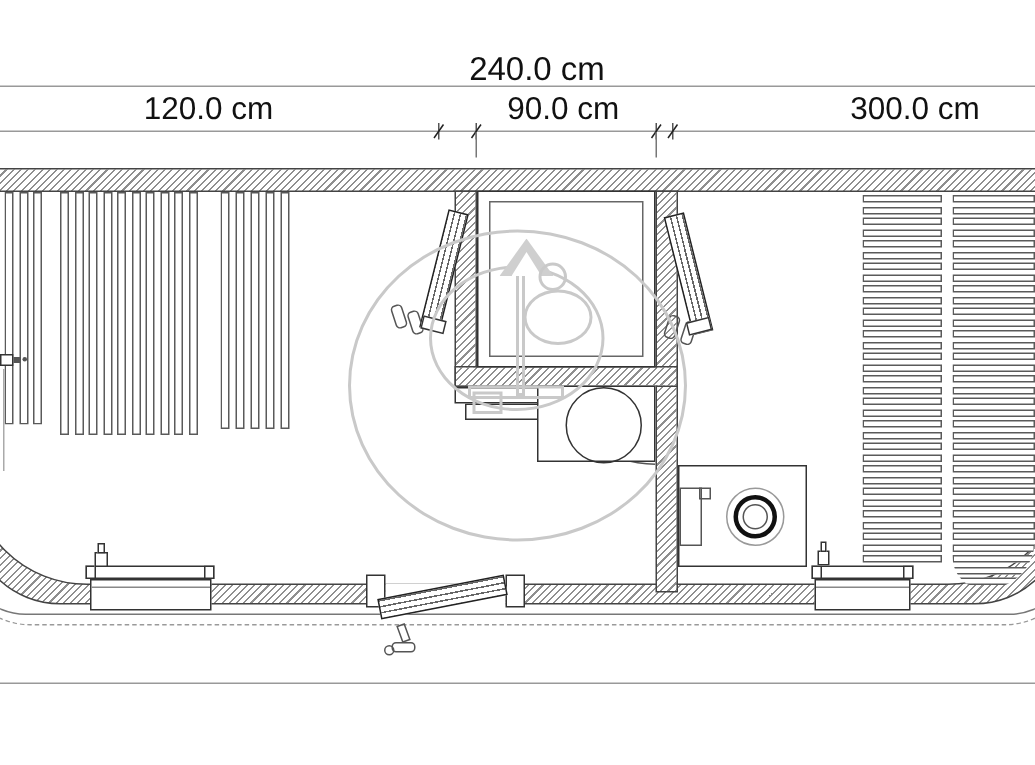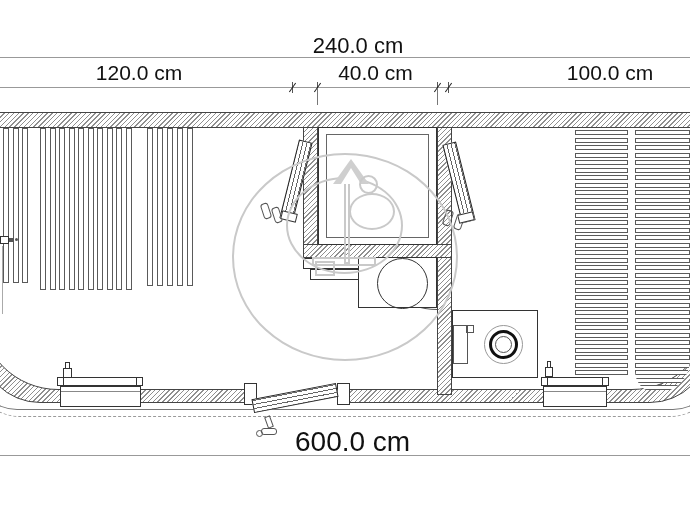--- a/index.html
+++ b/index.html
@@ -28,22 +28,22 @@
 </style>
 </head>
 <body>
 
 <div id="plan">
 
   <div class="abs dim-label-big" style="left:288px;top:33px;width:140px;">240.0 cm</div>
   <div class="abs line" style="left:0;top:57px;width:690px;height:1px;"></div>
 
   <div class="abs dim-label" style="left:94px;top:61px;width:90px;">120.0 cm</div>
-  <div class="abs dim-label" style="left:333px;top:61px;width:85px;">40.0 cm</div>
-  <div class="abs dim-label" style="left:565px;top:61px;width:90px;">100.0 cm</div>
+  <div class="abs dim-label" style="left:333px;top:61px;width:85px;">90.0 cm</div>
+  <div class="abs dim-label" style="left:565px;top:61px;width:90px;">300.0 cm</div>
   <div class="abs line" style="left:0;top:87px;width:690px;height:1px;"></div>
 
   <div class="abs tickv" style="left:292px;top:82px;"></div>
   <div class="abs ticks" style="left:287px;top:87px;"></div>
   <div class="abs tickv" style="left:317px;top:82px;"></div>
   <div class="abs ticks" style="left:312px;top:87px;"></div>
   <div class="abs tickv" style="left:437px;top:82px;"></div>
   <div class="abs ticks" style="left:432px;top:87px;"></div>
   <div class="abs tickv" style="left:448px;top:82px;"></div>
   <div class="abs ticks" style="left:443px;top:87px;"></div>
@@ -213,21 +213,20 @@
   <div class="abs fix" style="left:65px;top:362px;width:5px;height:7px;"></div>
 
   <div class="abs fix" style="left:541px;top:377px;width:68px;height:9px;"></div>
   <div class="abs fix" style="left:541px;top:377px;width:7px;height:9px;"></div>
   <div class="abs fix" style="left:602px;top:377px;width:7px;height:9px;"></div>
   <div class="abs fix" style="left:543px;top:386px;width:64px;height:21px;"></div>
   <div class="abs" style="left:544px;top:391px;width:62px;height:1px;background:#888;"></div>
   <div class="abs fix" style="left:545px;top:367px;width:8px;height:10px;"></div>
   <div class="abs fix" style="left:547px;top:361px;width:4px;height:7px;"></div>
 
-  <div class="abs dim-label-xl" style="left:295px;top:426px;width:110px;">600.0 cm</div>
   <div class="abs line" style="left:0;top:455px;width:690px;height:1px;"></div>
 
   <div class="abs wm" style="left:232px;top:153px;width:226px;height:208px;border-radius:50%;"></div>
   <div class="abs wm" style="left:286px;top:177px;width:117px;height:97px;border-radius:50%;"></div>
   <div class="abs wm" style="left:349px;top:193px;width:46px;height:37px;border-radius:50%;"></div>
   <div class="abs wm" style="left:344px;top:182px;width:6px;height:82px;"></div>
   <div class="abs" style="left:333px;top:159px;width:36px;height:25px;background:#cfcfcf;
        clip-path:polygon(50% 0,100% 100%,0 100%);"></div>
   <div class="abs" style="left:341px;top:168px;width:20px;height:16px;background:#fff;
        clip-path:polygon(50% 0,100% 100%,0 100%);"></div>

